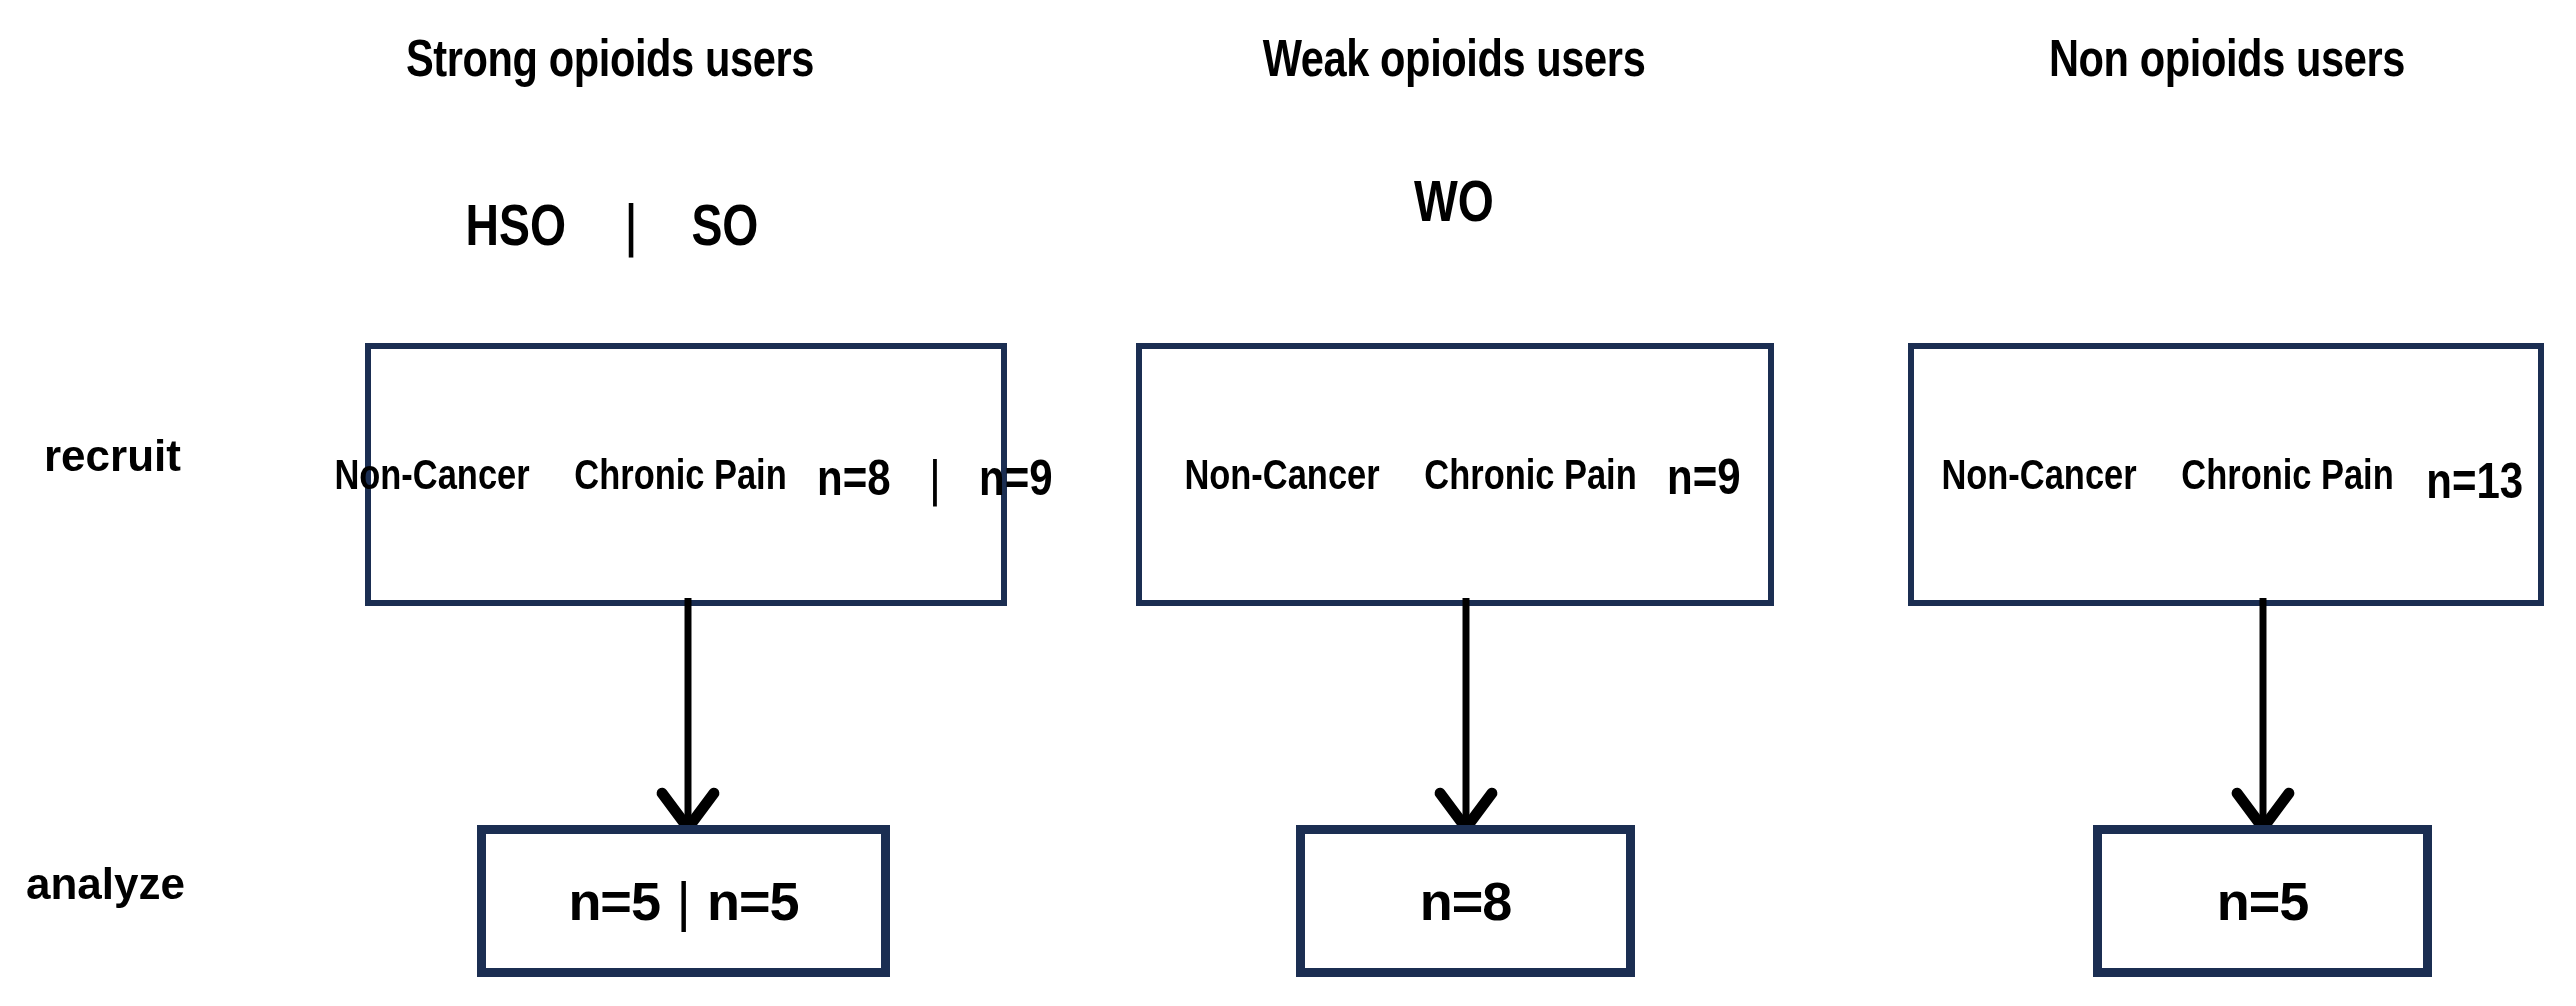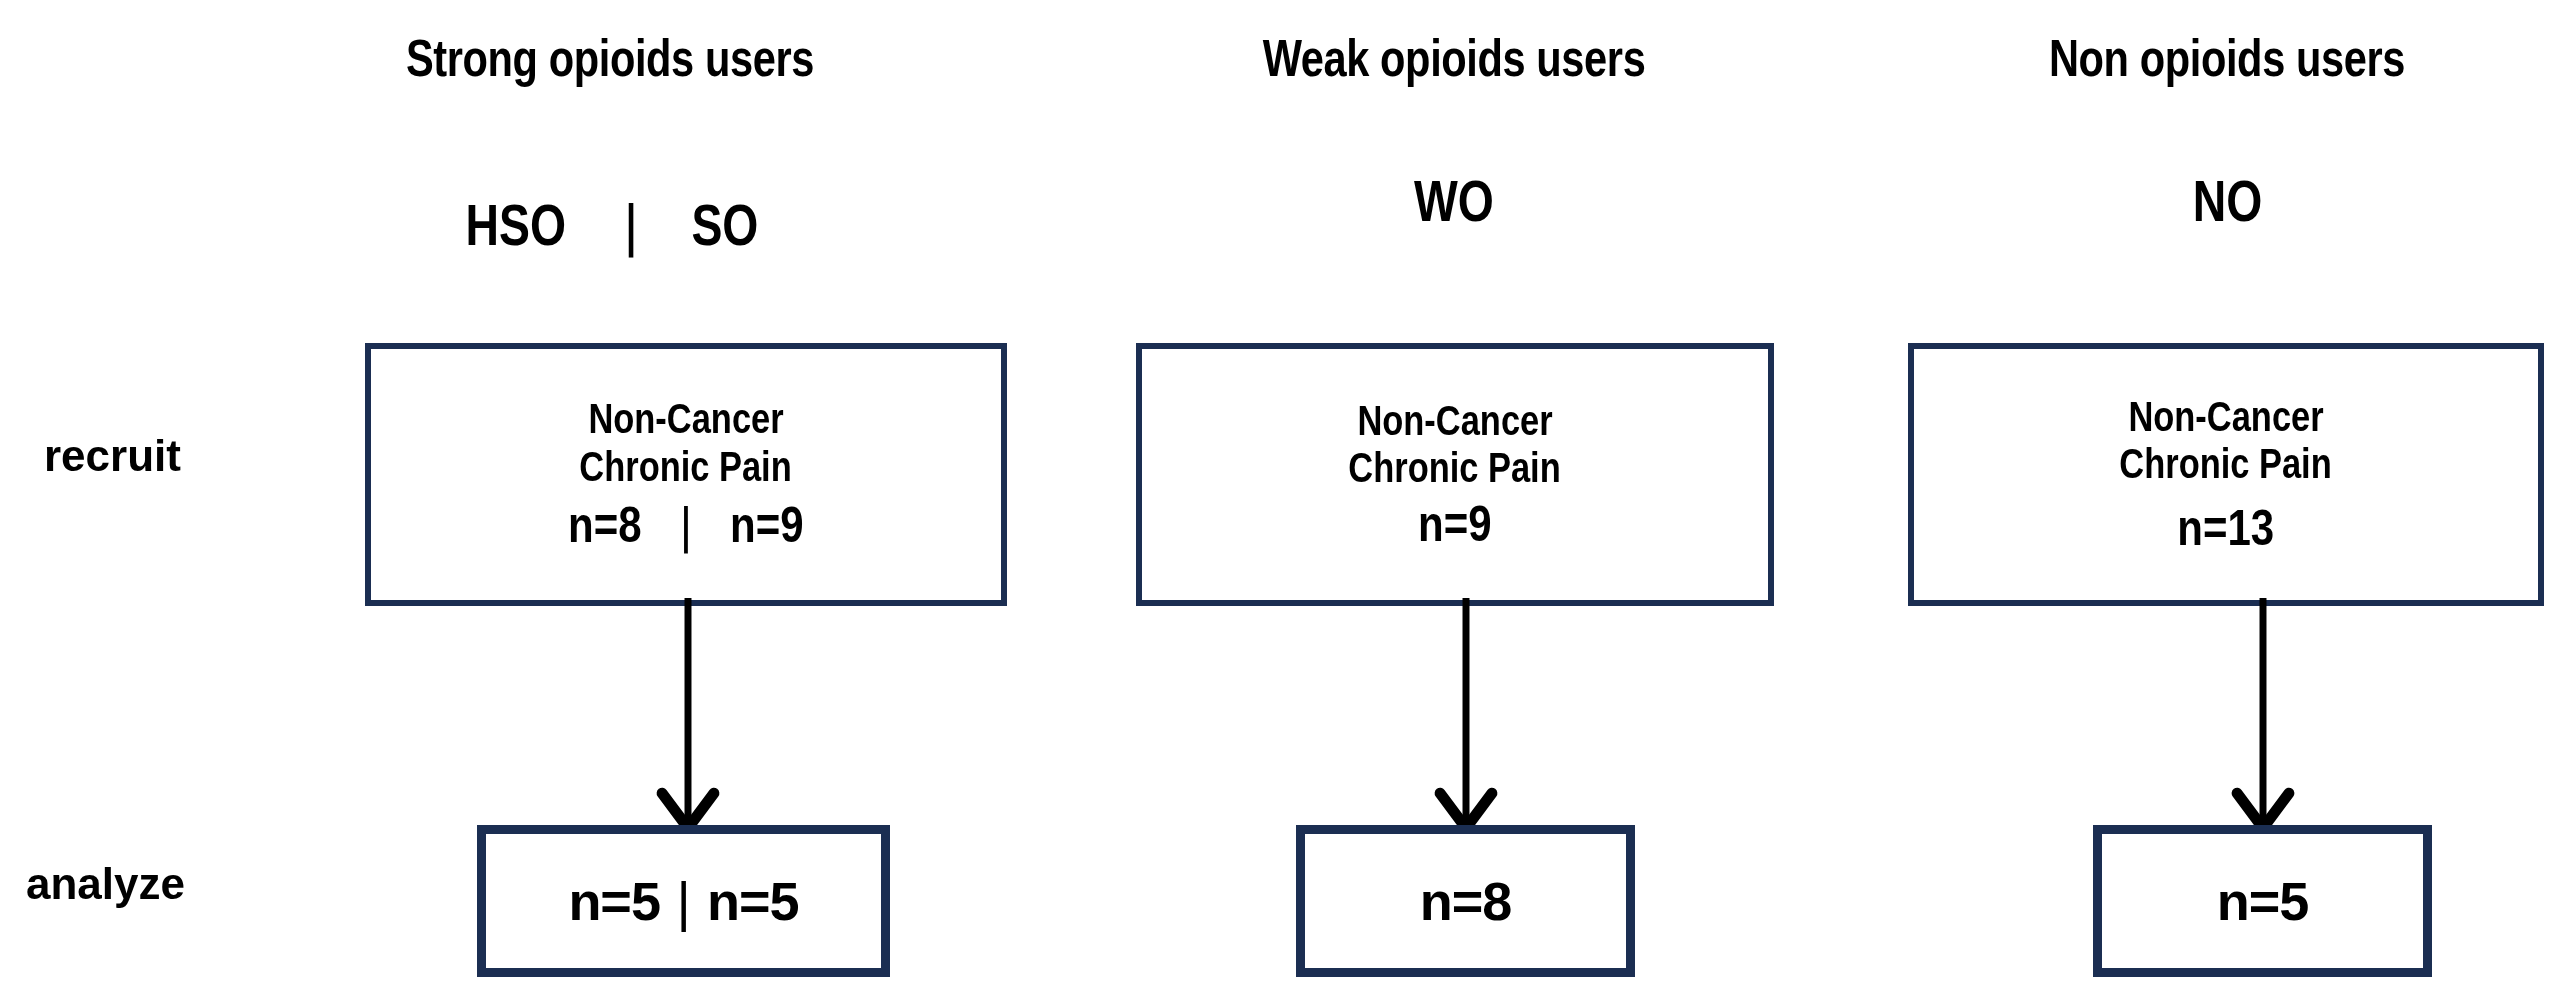--- a/index.html
+++ b/index.html
@@ -65,21 +65,21 @@
     color: #000000;
     white-space: nowrap;
   }
 
   
   .node-box {
     box-sizing: border-box;
     background: #ffffff;
     border: 6px solid #1B2E52;
     display: flex;
-    flex-direction: column;
+    flex-direction: row;
     align-items: center;
     justify-content: center;
   }
   .node-box.thick {
     border-width: 9px;
   }
   .node-line {
     font-family: "Liberation Sans Narrow", "Liberation Sans", sans-serif;
     font-weight: bold;
     font-size: 42px;
@@ -203,23 +203,20 @@
   </svg>
 
   <div class="abs node-box thick" style="left:1296px; top:825px; width:339px; height:152px;">
     <div class="result-row">
       <span class="result-count">n=8</span>
     </div>
   </div>
 
   <div class="abs group-title" style="left:1908px; top:28px; width:638px;">Non opioids users</div>
 
-  <div class="abs group-code-row" style="left:1908px; top:167px; width:638px;">
-    <span class="group-code">NO</span>
-  </div>
 
   <div class="abs node-box" style="left:1908px; top:343px; width:636px; height:263px;">
     <div class="node-line">Non-Cancer</div>
     <div class="node-line">Chronic Pain</div>
     <div class="count-row" style="margin-top:14px;">
       <span class="node-count">n=13</span>
     </div>
   </div>
 
   <svg class="abs connector" style="left:2223px; top:598px;" width="80" height="239" viewBox="0 0 80 240">

